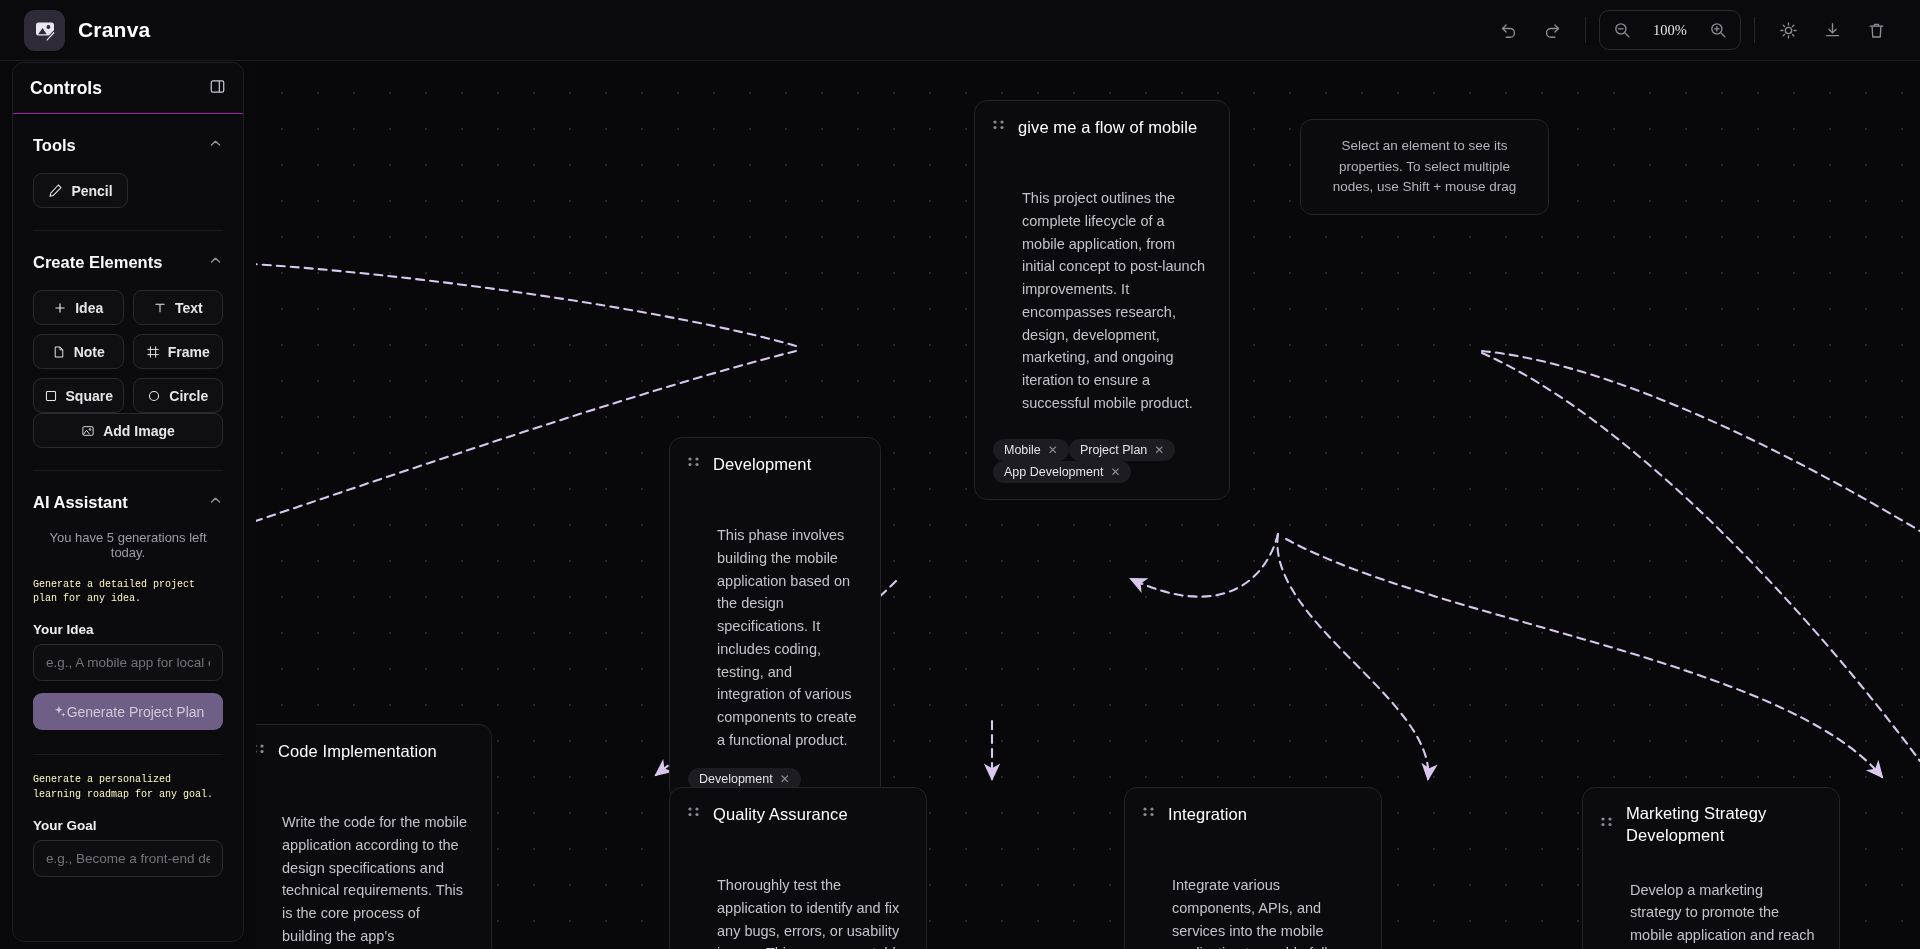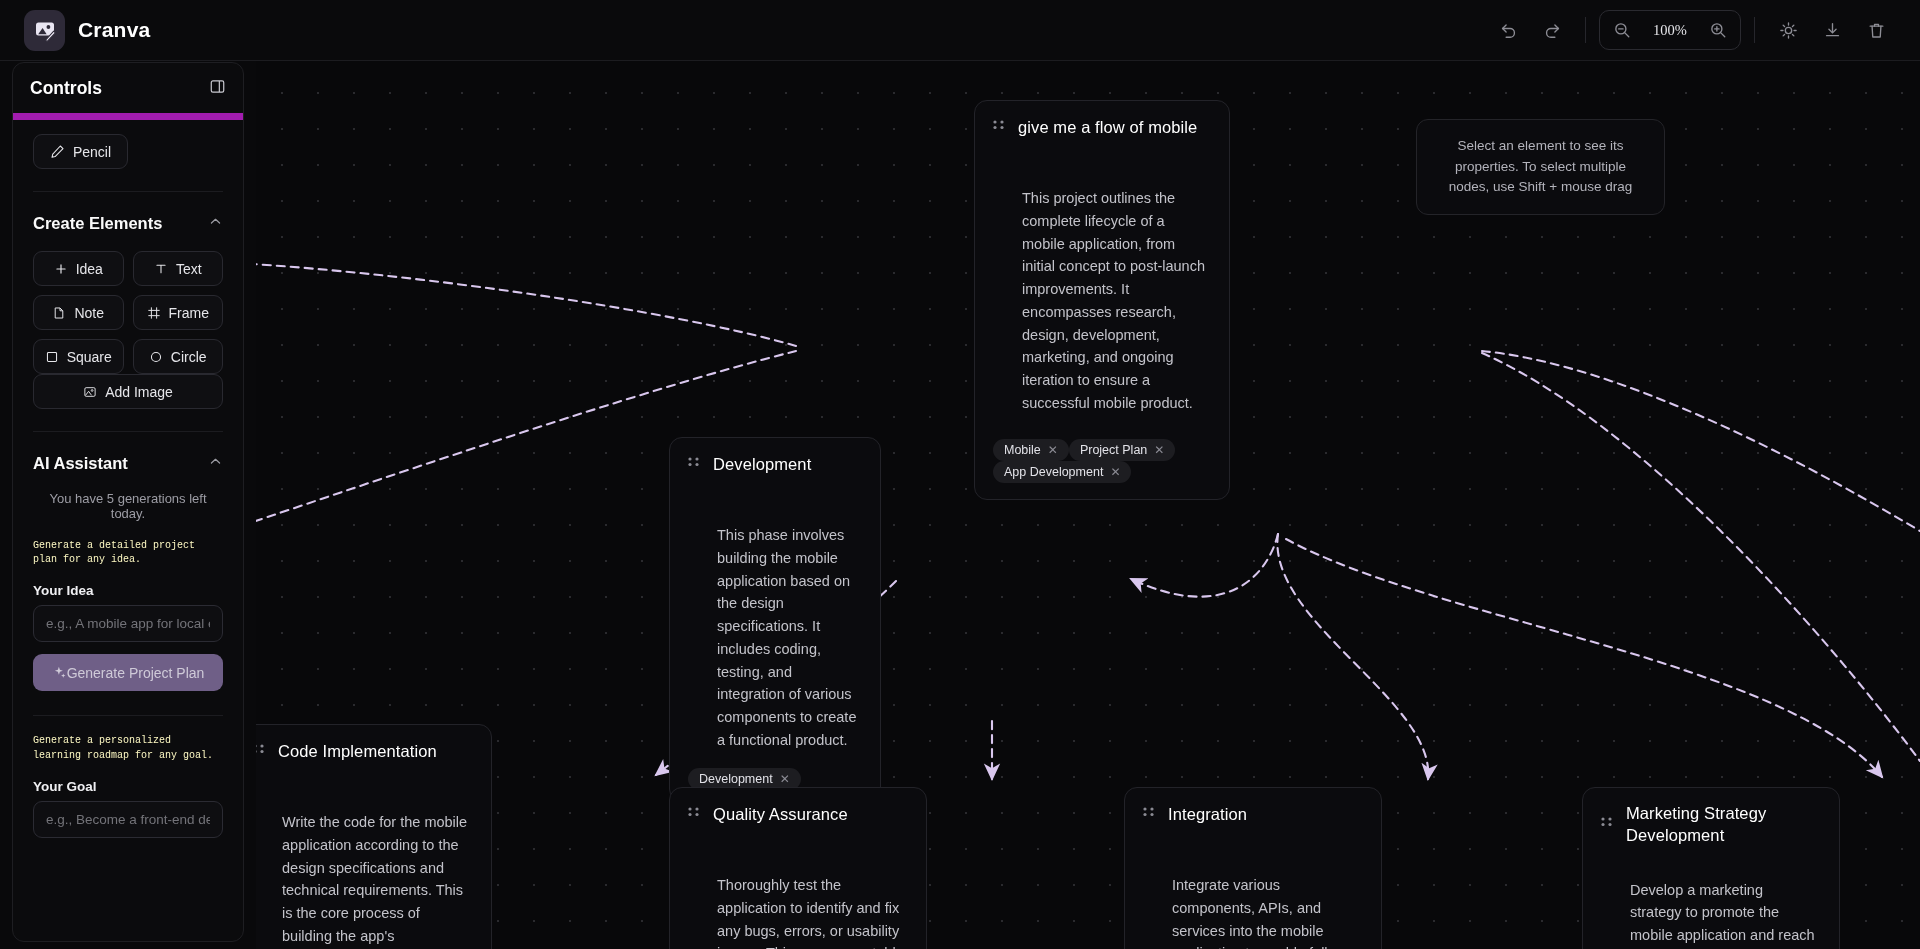--- a/index.html
+++ b/index.html
@@ -54,21 +54,21 @@
     background: #0b0b0d;
     border: 1px solid #1e1e22;
     border-radius: 12px;
     z-index: 35;
     display: flex; flex-direction: column;
     overflow: hidden;
   }
   .sb-header {
     display: flex; align-items: center; justify-content: space-between;
     padding: 15px 17px 14px 17px;
-    border-bottom: 7px solid #a21caf;
+    border-bottom: 1px solid #a21caf;
     flex: 0 0 auto;
   }
   .sb-title { font-size: 17.5px; font-weight: bold; color: #fff; }
   .sb-scroll {
     flex: 1 1 auto; overflow-y: scroll; position: relative;
     padding: 0 0 10px 0;
   }
   .sb-scroll::-webkit-scrollbar { width: 15px; background: #ffffff; }
   .sb-scroll::-webkit-scrollbar-thumb { background: #8d8d8d; border-radius: 7px; border: 2px solid #fff; }
   .sb-scroll::-webkit-scrollbar-button:single-button {
@@ -86,20 +86,21 @@
   .btn {
     background: #0f0f12;
     border: 1px solid #292930;
     border-radius: 9px;
     color: #e6e6ea;
     font-size: 14px;
     height: 35px;
     display: flex; align-items: center; justify-content: center; gap: 8px;
     cursor: pointer;
     font-family: "Liberation Sans", sans-serif;
+    font-weight: bold;
   }
   .pencil-row { padding-top: 14px; }
   .pencil-btn { width: 95px; padding: 0 12px; }
   .grid2 { display: grid; grid-template-columns: 1fr 1fr; gap: 9px; padding-top: 14px; }
   .full { width: 100%; }
 
   .gen-left { font-size: 13px; color: #9d9da5; text-align: center; padding: 14px 4px 0 4px; }
   .desc { font-size: 10px; color: #fef9c3; line-height: 1.42; padding: 18px 0 0 0; font-family: Liberation Mono, monospace; }
   .flabel { font-size: 13.5px; font-weight: bold; color: #f0f0f3; padding: 16px 0 7px 0; }
   .finput {
@@ -158,21 +159,21 @@
   .tag {
     display: inline-flex; align-items: center; gap: 7px;
     background: #1d1d21; border-radius: 999px;
     padding: 4px 11px; font-size: 12.5px; color: #e2e2e8;
     cursor: pointer;
   }
   .tag .x { color: #8c8c95; font-size: 12px; line-height: 1; }
 
   
   .infopanel {
-    position: absolute; top: 58px; left: 1160px;
+    position: absolute; top: 58px; left: 1044px;
     width: 249px; padding: 16px 18px;
     border: 1px solid #242429; border-radius: 12px;
     background: #0b0b0e;
     font-size: 13.5px; line-height: 1.52; color: #b3b3bb; text-align: center;
   }
 </style>
 </head>
 <body>
 
 <div id="app">
@@ -420,20 +421,28 @@
           <rect x="3.2" y="4.2" width="17.6" height="15.6" rx="2.3"></rect>
           <path d="M14.6 4.2 V19.8"></path>
         </svg>
       </span>
     </div>
 
     <div class="sb-scroll">
       <div class="sb-inner">
 
         
+        <div class="section-head">
+          <span class="section-title">Tools</span>
+          <span class="chev">
+            <svg width="15" height="15" viewBox="0 0 24 24" fill="none" stroke="currentColor" stroke-width="2" stroke-linecap="round" stroke-linejoin="round">
+                <path d="M5.5 14.5 L12 8.5 L18.5 14.5"></path>
+              </svg>
+          </span>
+        </div>
         <div class="pencil-row">
           <div class="btn pencil-btn">
             <svg width="15" height="15" viewBox="0 0 24 24" fill="none" stroke="currentColor" stroke-width="1.7" stroke-linecap="round" stroke-linejoin="round">
               <path d="M16.5 3.2 L20.8 7.5 L8.2 20.1 L3.2 21.3 L4.4 16.3 Z"></path>
             </svg>
             <span>Pencil</span>
           </div>
         </div>
 
         <div class="hr"></div>

